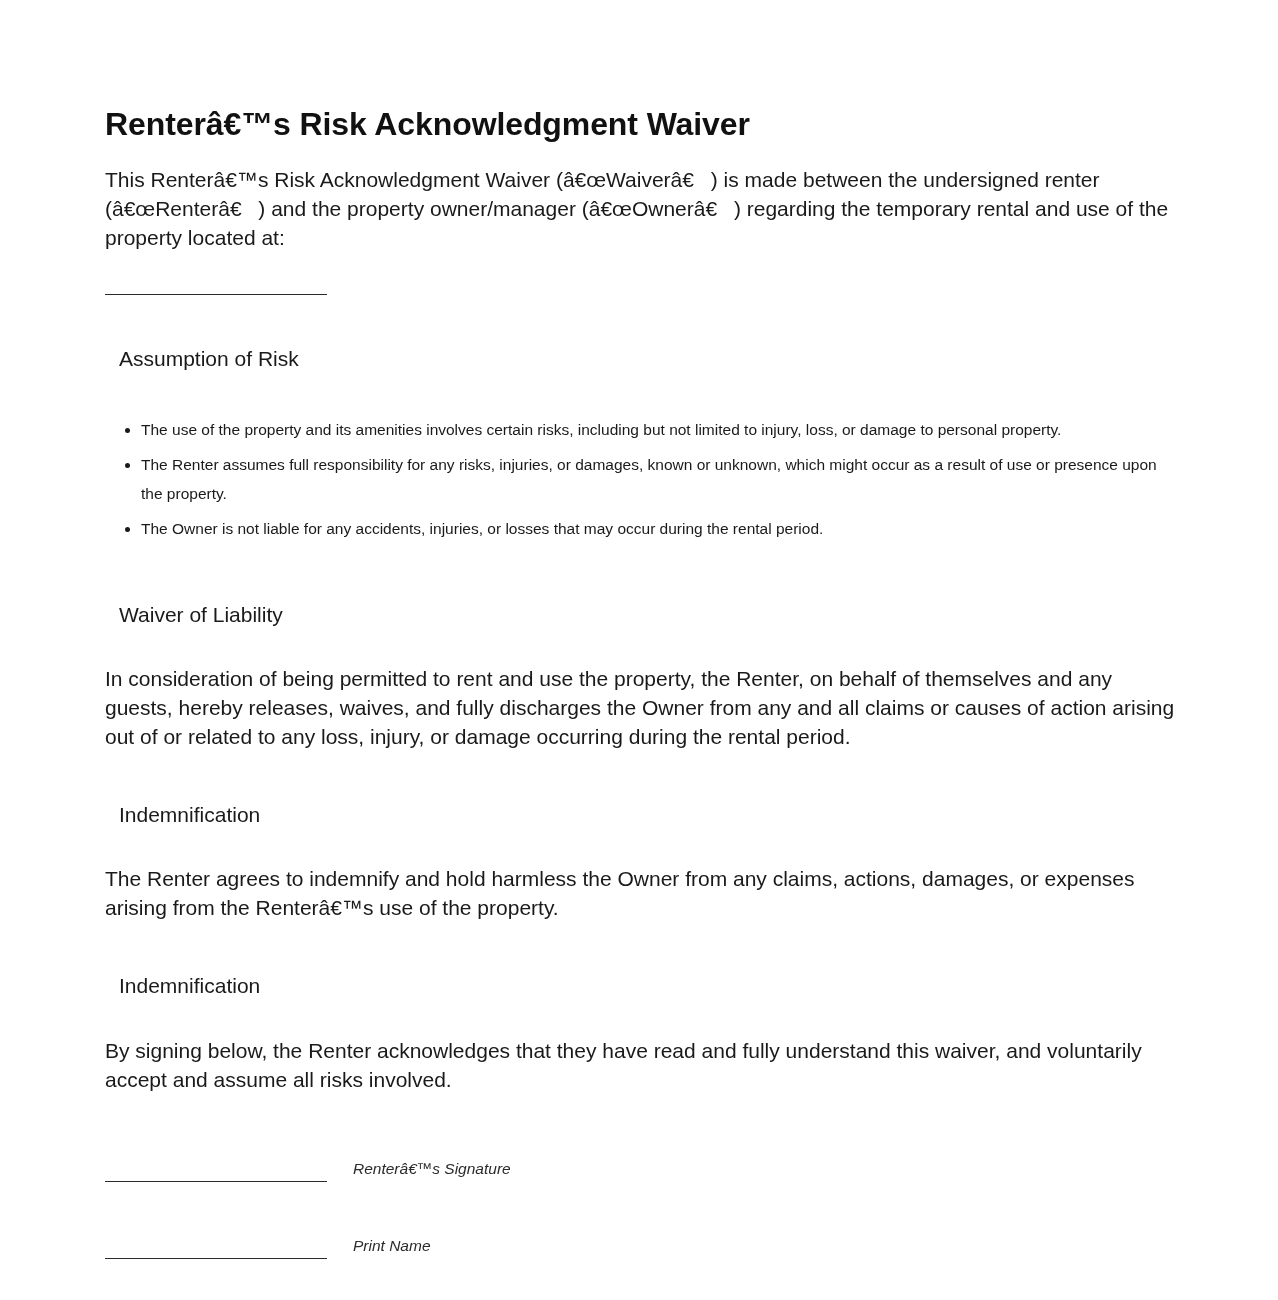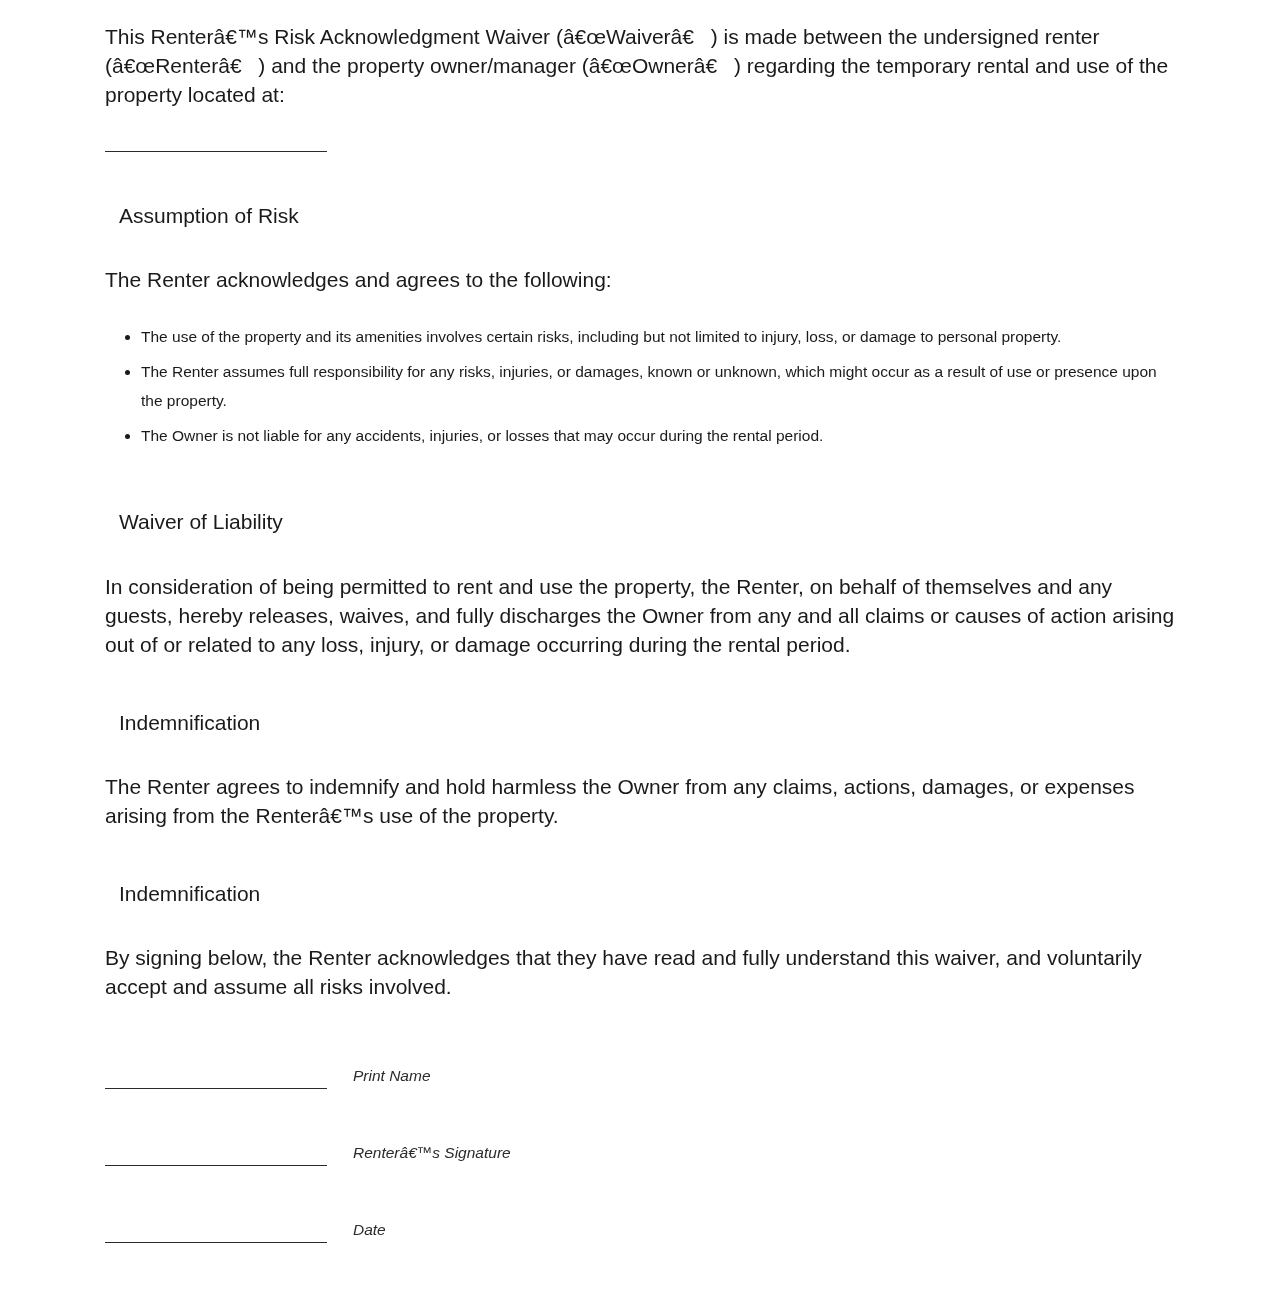--- a/index.html
+++ b/index.html
@@ -107,30 +107,30 @@
   .spacer-addr { height: 42px; }
   .gap-before-heading { height: 36px; }
   .gap-before-sig { height: 52px; }
 </style>
 </head>
 <body>
 
 <div class="page">
   <div class="content">
 
+    <h1 class="doc-title">Renterâ€™s Risk Acknowledgment Waiver</h1>
 
     <p class="para">This Renterâ€™s Risk Acknowledgment Waiver (â€œWaiverâ€) is made between the undersigned renter (â€œRenterâ€) and the property owner/manager (â€œOwnerâ€) regarding the temporary rental and use of the property located at:</p>
 
     <div class="spacer-addr"></div>
     <hr class="rule-line">
 
     <div class="gap-before-heading"></div>
     <h2 class="section-heading">Assumption of Risk</h2>
 
-    <p class="para">The Renter acknowledges and agrees to the following:</p>
 
     <div style="height:20px"></div>
     <ul class="bullet-list">
       <li>The use of the property and its amenities involves certain risks, including but not limited to injury, loss, or damage to personal property.</li>
       <li>The Renter assumes full responsibility for any risks, injuries, or damages, known or unknown, which might occur as a result of use or presence upon the property.</li>
       <li>The Owner is not liable for any accidents, injuries, or losses that may occur during the rental period.</li>
     </ul>
 
     <div class="gap-before-heading"></div>
     <h2 class="section-heading">Waiver of Liability</h2>
@@ -141,26 +141,26 @@
     <p class="para">The Renter agrees to indemnify and hold harmless the Owner from any claims, actions, damages, or expenses arising from the Renterâ€™s use of the property.</p>
 
     <div class="gap-before-heading"></div>
     <h2 class="section-heading">Indemnification</h2>
     <p class="para">By signing below, the Renter acknowledges that they have read and fully understand this waiver, and voluntarily accept and assume all risks involved.</p>
 
     <div class="gap-before-sig"></div>
 
     <div class="sig-row">
       <div class="sig-line"></div>
-      <div class="sig-label">Print Name</div>
+      <div class="sig-label">Renterâ€™s Signature</div>
     </div>
 
     <div class="sig-row">
       <div class="sig-line"></div>
-      <div class="sig-label">Renterâ€™s Signature</div>
+      <div class="sig-label">Print Name</div>
     </div>
 
     <div class="sig-row">
       <div class="sig-line"></div>
       <div class="sig-label">Date</div>
     </div>
 
   </div>
 </div>
 

